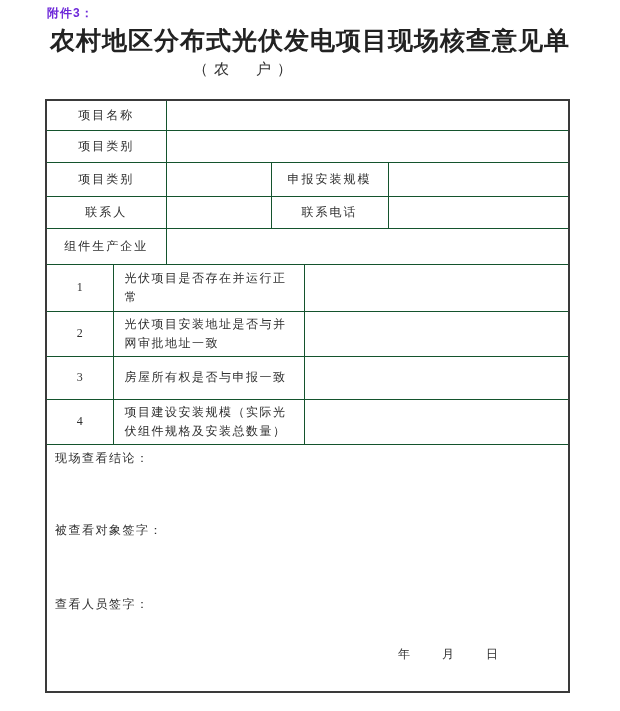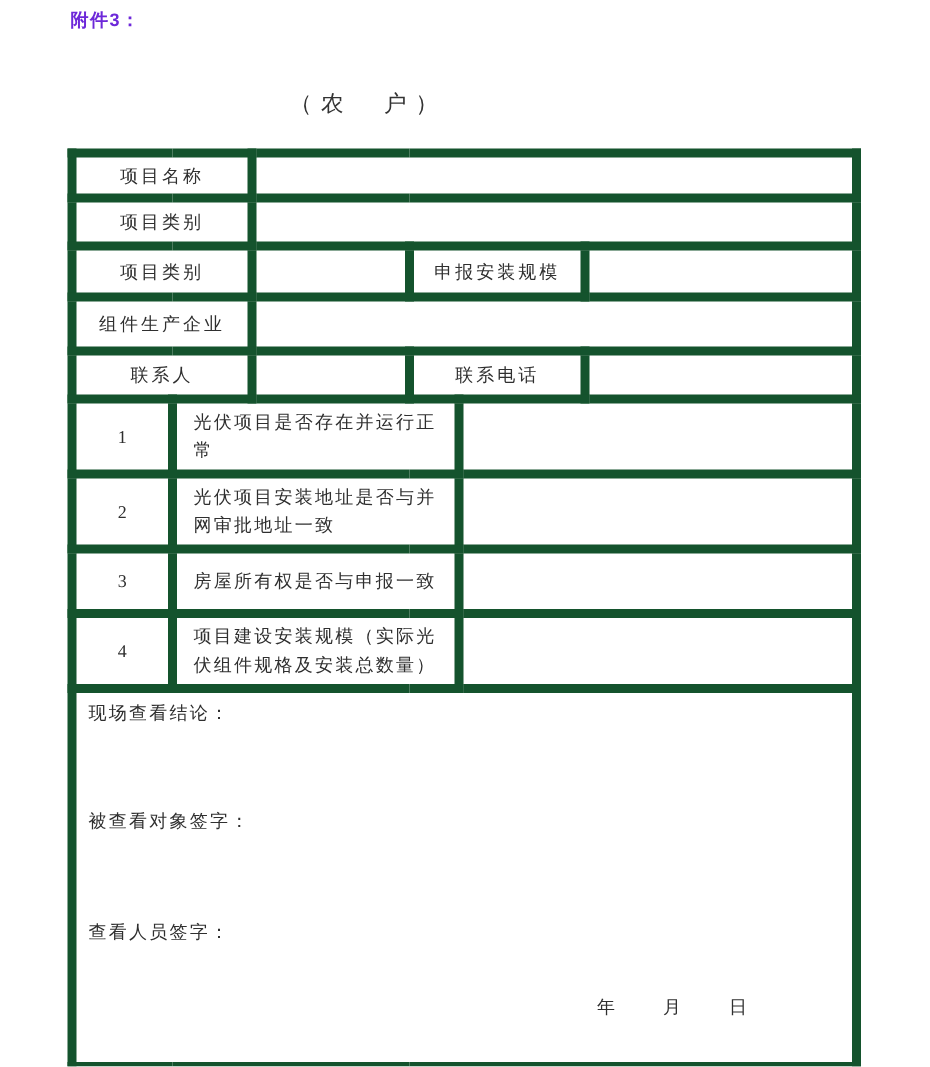--- a/index.html
+++ b/index.html
@@ -52,21 +52,21 @@
   table.form {
     position: absolute;
     left: 45px;
     top: 99px;
     width: 523px;
     border-collapse: collapse;
     table-layout: fixed;
     border: 2px solid #3a3a3a;
   }
   table.form td {
-    border: 6px solid #14532d;
+    border: 1px solid #14532d;
     font-size: 12px;
     color: #2f2f2f;
     vertical-align: middle;
     overflow: hidden;
   }
   td.lbl {
     text-align: center;
     letter-spacing: 2px;
   }
   td.num {
@@ -110,20 +110,21 @@
     font-size: 12px;
     color: #2f2f2f;
   }
 </style>
 </head>
 <body>
 
 <div class="page">
 
   <div class="attachment">附件3：</div>
+  <h1 class="title">农村地区分布式光伏发电项目现场核查意见单</h1>
   <div class="subtitle">（农　户）</div>
 
   <table class="form">
     <colgroup>
       <col style="width:67px">
         <col style="width:53px">
         <col style="width:105px">
       <col style="width:33px">
         <col style="width:84px">
         <col style="width:181px">
@@ -140,30 +141,30 @@
       <td colspan="4" class="blank"></td>
     </tr>
 
     <tr style="height:34px">
       <td colspan="2" class="lbl">项目类别</td>
       <td class="blank"></td>
       <td colspan="2" class="lbl">申报安装规模</td>
       <td class="blank"></td>
     </tr>
 
+    <tr style="height:32px">
+      <td colspan="2" class="lbl">联系人</td>
+      <td class="blank"></td>
+      <td colspan="2" class="lbl">联系电话</td>
+      <td class="blank"></td>
+    </tr>
+
     <tr style="height:36px">
       <td colspan="2" class="lbl">组件生产企业</td>
       <td colspan="4" class="blank"></td>
-    </tr>
-
-    <tr style="height:32px">
-      <td colspan="2" class="lbl">联系人</td>
-      <td class="blank"></td>
-      <td colspan="2" class="lbl">联系电话</td>
-      <td class="blank"></td>
     </tr>
 
 
     <tr style="height:47px">
       <td class="num">1</td>
       <td colspan="3" class="content">光伏项目是否存在并运行正常</td>
       <td colspan="2" class="blank"></td>
     </tr>
 
     <tr style="height:44px">

